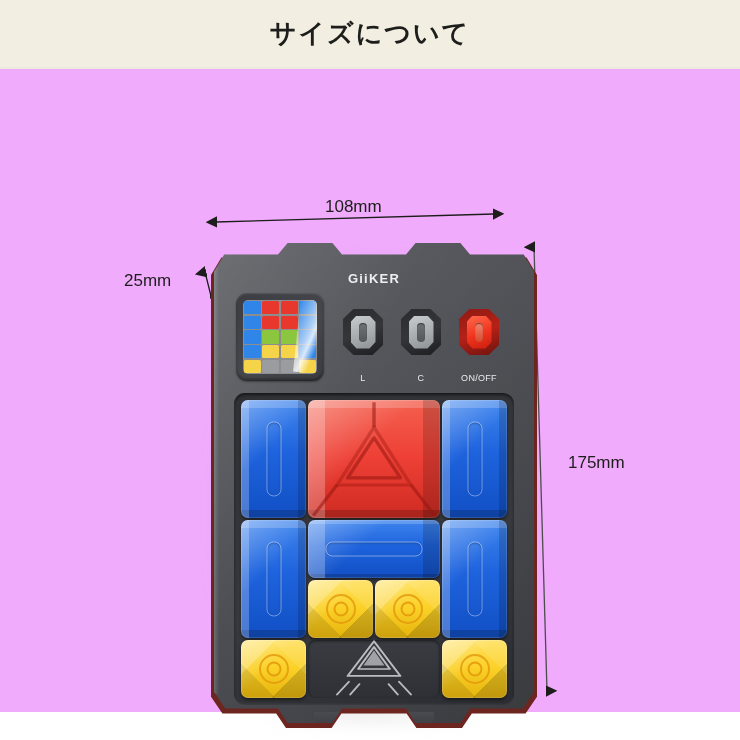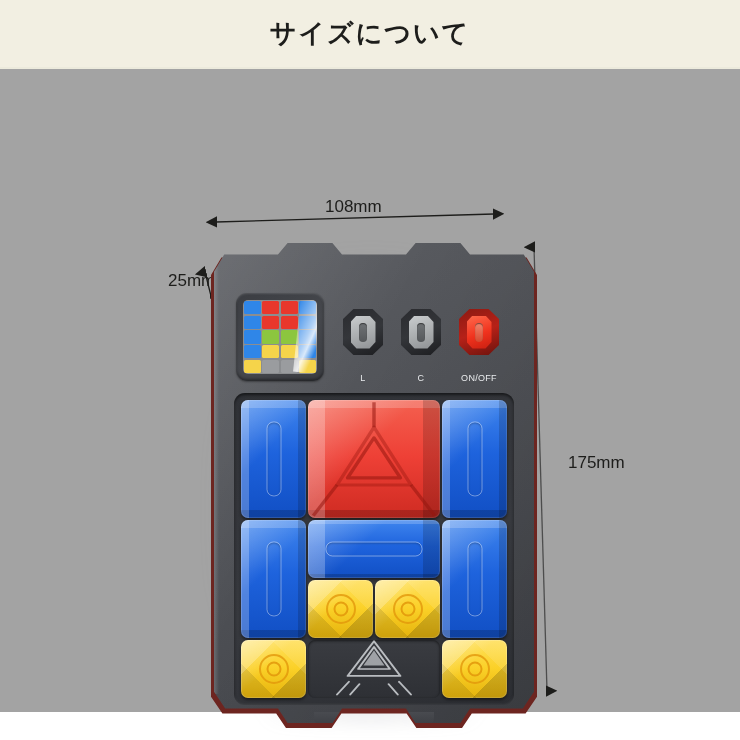--- a/index.html
+++ b/index.html
@@ -21,26 +21,26 @@
     background:#eceadc;
   }
   .header-title{
     position:absolute;left:0;top:0;width:740px;height:67px;
     display:flex;align-items:center;justify-content:center;
     font-size:26px;font-weight:bold;color:#1d1d1b;
     letter-spacing:2px;
   }
 
   
-  .stage{position:absolute;left:0;top:69px;width:740px;height:643px;background:#a3a3a3;}
+  .stage{position:absolute;left:0;top:69px;width:740px;height:643px;background:#f0abfc;}
 
   
   .dim-label{position:absolute;font-size:17px;color:#1d1d1b;white-space:nowrap;}
   #dim-width-label{left:325px;top:128px;}
-  #dim-depth-label{left:124px;top:202px;margin-left:44px;}
+  #dim-depth-label{left:124px;top:202px;}
   #dim-height-label{left:568px;top:360px;margin-top:24px;}
 
   .arrow-svg{position:absolute;overflow:visible;}
   #arrow-width{left:210px;top:142px;}
   #arrow-depth{left:196px;top:196px;}
   #arrow-height{left:528px;top:170px;}
 
   
   .device-wrap{position:absolute;left:196px;top:165px;width:350px;height:500px;}
   .device-shadow{
@@ -286,20 +286,21 @@
   </svg>
 
   <div class="device-wrap">
     <div class="device-shadow"></div>
     <div class="device-trim"></div>
 
     <div class="device-body">
       <div class="body-sheen"></div>
       <div class="body-edge-left"></div>
 
+      <div class="brand">GiiKER</div>
 
       <div class="lcd-frame">
         <div class="lcd-screen" id="lcd-screen">
           <div class="lcd-cell" style="background: rgb(47, 134, 232);"></div>
             <div class="lcd-cell" style="background: rgb(232, 55, 44);"></div>
             <div class="lcd-cell" style="background: rgb(232, 55, 44);"></div>
             <div class="lcd-cell" style="background: rgb(47, 134, 232);"></div>
             <div class="lcd-cell" style="background: rgb(47, 134, 232);"></div>
             <div class="lcd-cell" style="background: rgb(232, 55, 44);"></div>
             <div class="lcd-cell" style="background: rgb(232, 55, 44);"></div>

